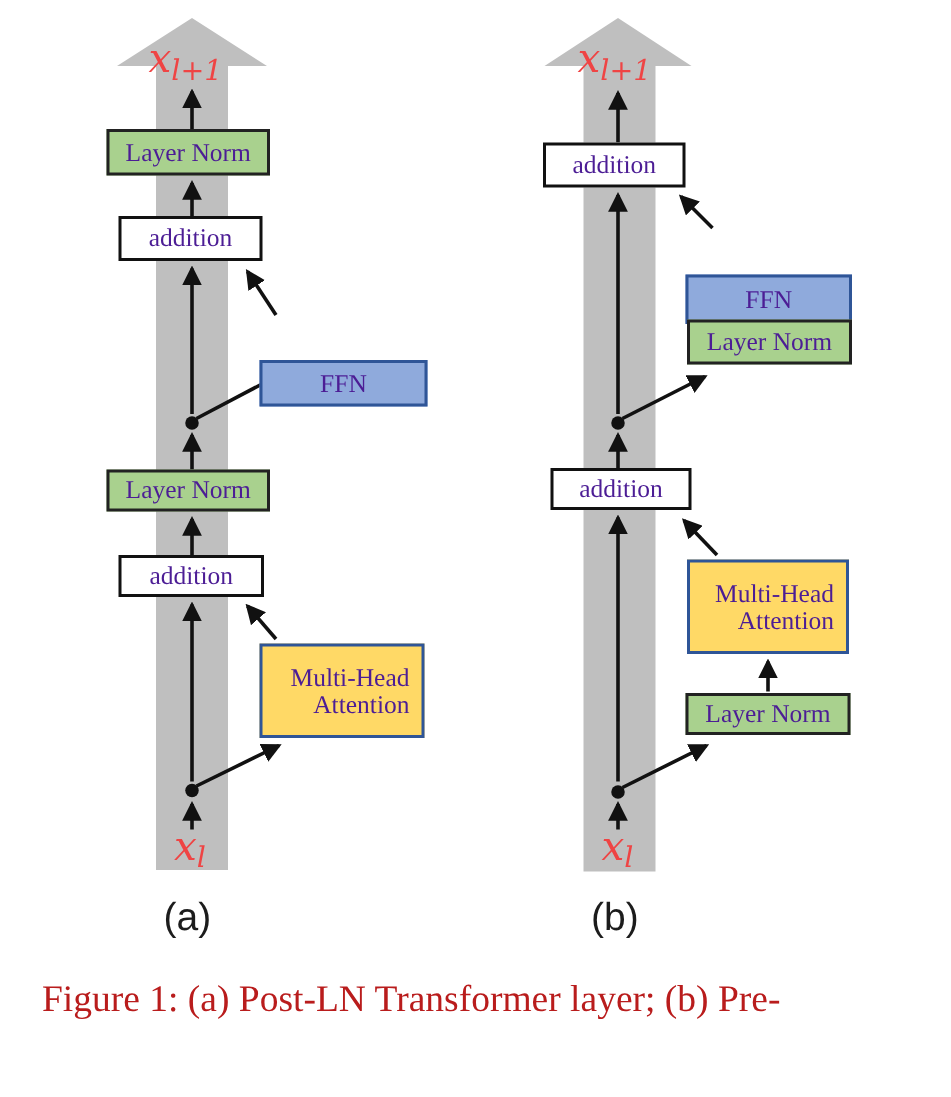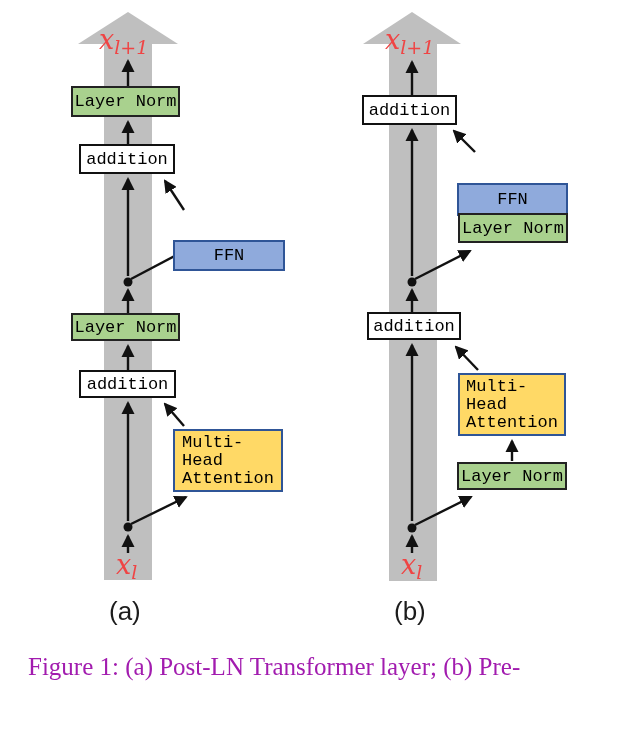--- a/index.html
+++ b/index.html
@@ -1,33 +1,33 @@
 <!DOCTYPE html>
 <html><head>
 <meta charset="utf-8">
 <style>
   html,body{margin:0;padding:0;background:#fff;}
   #page{position:relative;width:634px;height:731px;background:#ffffff;overflow:hidden;
         font-family:"Liberation Sans",sans-serif;}
   #diagram-svg{position:absolute;left:0;top:0;}
   .box{position:absolute;display:flex;align-items:center;justify-content:center;
-       box-sizing:border-box;text-align:left;font-size:17px;color:#000000;
-       font-family:Liberation Mono, monospace;}
+       box-sizing:border-box;text-align:right;font-size:17px;color:#4c1d95;
+       font-family:Liberation Serif, serif;}
   .ln{background:#a9d18e;border:2.5px solid #222222;}
   .add{background:#ffffff;border:2.5px solid #111111;}
   .ffn{background:#8faadc;border:2.5px solid #2f5597;margin-top:27px;}
   .mha{background:#ffd966;border:2.5px solid #2f5597;line-height:18px;padding:0 8px;}
   .mathlabel{position:absolute;font-family:"DejaVu Serif",serif;font-style:italic;
              font-size:27px;color:#ef4444;white-space:nowrap;}
   .mathlabel sub{font-size:19px;line-height:0;vertical-align:-5px;font-style:italic;}
   .panel-label{position:absolute;font-size:26px;color:#1c1c1c;
                font-family:"Liberation Sans",sans-serif;}
   #caption{position:absolute;left:28px;top:651px;width:586px;
            font-family:"Liberation Serif",serif;font-size:25px;line-height:31px;
-           color:#a21caf;}
+           color:#b91c1c;}
   #caption span{display:block;}
 </style>
 </head>
 <body>
 
 <div id="page">
 
   <svg id="diagram-svg" width="634" height="645" viewBox="0 0 634 645">
     <defs>
       <marker id="ah" viewBox="0 0 10 10" refX="8.5" refY="5" markerWidth="5.5" markerHeight="5.5" orient="auto-start-reverse">

